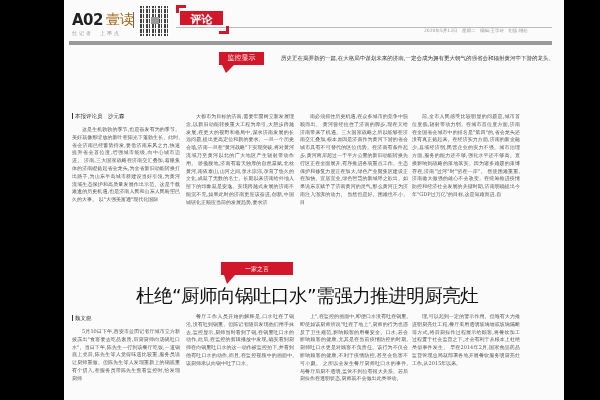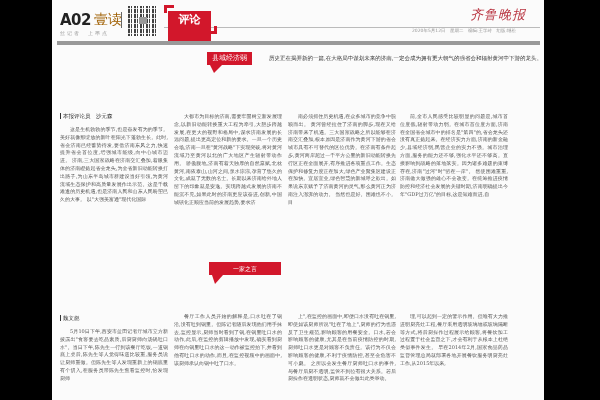--- a/index.html
+++ b/index.html
@@ -1,28 +1,28 @@
 <!DOCTYPE html>
 <html><head>
 <meta charset="utf-8">
 <style>
   html,body{margin:0;padding:0;}
   body{width:600px;height:400px;background:#000;overflow:hidden;position:relative;font-family:"DejaVu Serif",serif;}
-  .page{position:absolute;left:52px;top:0;width:492px;height:400px;background:#fbfbfb;overflow:hidden;}
+  .page{position:absolute;left:64px;top:0;width:492px;height:400px;background:#fbfbfb;overflow:hidden;padding-left:8px;}
   .hdr{position:absolute;left:0;top:0;width:492px;height:46px;}
   .pnum{position:absolute;left:8px;top:11px;font-family:"DejaVu Sans",sans-serif;font-weight:bold;font-size:15px;color:#222;letter-spacing:-0.5px;}
   .sect{position:absolute;left:42px;top:11px;font-family:"DejaVu Sans",sans-serif;font-size:14px;color:#a16207;}
   .vbar{position:absolute;left:69px;top:12px;width:1px;height:16px;background:#666;}
   .staff{position:absolute;left:8px;top:30px;font-size:5px;color:#999;font-family:"DejaVu Sans",sans-serif;letter-spacing:2px;}
   .qr{position:absolute;left:76px;top:6px;width:30px;height:30px;background:
      repeating-linear-gradient(90deg,#222 0 2px,#fff 2px 3px,#222 3px 4px,#fff 4px 6px),
      #222;opacity:.85;}
   .qr:before{content:"";position:absolute;left:0;top:0;width:30px;height:30px;background:repeating-linear-gradient(0deg,transparent 0 2px,rgba(255,255,255,.8) 2px 3px,transparent 3px 5px);}
   .qr:after{content:"";position:absolute;left:11px;top:11px;width:8px;height:7px;background:#888;}
-  .badge-main{position:absolute;left:116px;top:11px;width:43px;height:33px;background:#d2172b;color:#fff;font-family:"DejaVu Sans",sans-serif;font-size:11px;font-weight:bold;text-align:center;line-height:17px;}
+  .badge-main{position:absolute;left:116px;top:11px;width:43px;height:14px;background:#d2172b;color:#fff;font-family:"DejaVu Sans",sans-serif;font-size:11px;font-weight:bold;text-align:center;line-height:17px;}
   .bk1{position:absolute;left:112px;top:5px;width:10px;height:3px;background:#d2172b;}
   .bk1b{position:absolute;left:112px;top:5px;width:3px;height:8px;background:#d2172b;}
   .bk2{position:absolute;left:155px;top:31px;width:10px;height:3px;background:#d2172b;}
   .bk2b{position:absolute;left:162px;top:26px;width:3px;height:8px;background:#d2172b;}
   .hline{position:absolute;left:112px;top:27px;width:376px;height:1px;background:#bbb;}
   .logo{position:absolute;left:418px;top:6px;font-family:"DejaVu Serif",serif;font-style:italic;font-size:13px;color:#b8323f;letter-spacing:1px;}
   .meta{position:absolute;left:360px;top:28px;font-size:4.5px;color:#999;font-family:"DejaVu Sans",sans-serif;white-space:nowrap;}
   .thick{position:absolute;left:5px;top:41px;width:483px;height:4px;background:#999;}
   .tag{position:absolute;height:13px;background:#d2172b;color:#fff;font-family:"DejaVu Sans",sans-serif;font-size:7px;text-align:center;line-height:13px;}
   .tail{position:absolute;width:0;height:0;}
@@ -43,26 +43,25 @@
     <div class="sect">壹读</div>
     <div class="vbar"></div>
     <div class="staff">丝记者　上墨点</div>
     <div class="qr"></div>
     <div class="bk1"></div>
     <div class="bk1b"></div>
     <div class="hline"></div>
     <div class="badge-main">评论</div>
     <div class="bk2"></div>
     <div class="bk2b"></div>
-    <div class="logo">齐鲁晚报</div>
     <div class="meta">2020年5月12日　星期二　编辑:王学玲　组版:继松</div>
     <div class="thick"></div>
   </div>
 
-  <div class="tag" style="left:155px;top:52px;width:45px;">县域经济弱</div>
+  <div class="tag" style="left:155px;top:52px;width:45px;">监控显示</div>
   <div class="tail" style="left:158px;top:65px;border-left:4px solid transparent;border-right:8px solid transparent;border-top:8px solid #d2172b;"></div>
   <div class="deck">历史正在揭开新的一篇,在大格局中谋划未来的济南,一定会成为拥有更大朝气的强省会和辐射黄河中下游的龙头。</div>
 
   <div class="byline" style="left:8px;top:113px;">本报评论员　沙元森</div>
   <div class="col" style="left:8px;top:126px;width:108px;height:112px;">
       <p>这是生机勃勃的季节,也是奋发有为的季节。美好就像那绽放的新叶在阳光下蓬勃生长。此时,省会济南已经蓄势待发,要借济南东风之力,快速提升省会首位度,增强城市能级,向中心城市迈进。
 济南,三大国家战略在济南交汇叠加,着眼集体的济南瞪扬起省会龙头,为全省新旧动能转换打出路子,为山东半岛城市群建设当好引领,为黄河流域生态保护和高质量发展作出示范。这是千载难逢的历史机遇,也是济南人民和山东人民盼望已久的大事。
 以"大强美富通"现代化国际</p>
     </div>
   <div class="col" style="left:122px;top:113px;width:108px;height:125px;">
@@ -76,20 +75,21 @@
     </div>
   <div class="col" style="left:348px;top:113px;width:108px;height:125px;">
       <p>前,全市人民感受比较明显的问题是,城市首位度低,辐射带动力弱。在城市首位度方面,济南在全国省会城市中的排名是"第四"的,省会龙头还没有真正扬起来。在经济实力方面,济南的新金融少,县域经济弱,民营企业的实力不强。城市治理方面,服务的能力还不够,强化水平还不够高。直接影响到战略的落地落实。因为诸多难题的束缚存在,济南"过河"时"留在一岸"。
 然使困难重重,济南做大做强的雄心不会改变。在统筹推进疫情防控和经济社会发展的关键时期,济南明确提出今年"GDP过万亿"的目标,这是知难而进,自</p>
     </div>
   <div class="col" style="left:460px;top:60px;width:30px;height:0;"></div>
   <div class="col" style="left:380px;top:113px;width:0;height:0;"></div>
 
   <div class="tag" style="left:157px;top:262px;width:72px;font-size:6px;">一家之言</div>
   <div class="tail" style="left:160px;top:275px;border-left:3px solid transparent;border-right:8px solid transparent;border-top:9px solid #d2172b;"></div>
+  <div class="h1" style="left:72px;top:283px;font-size:18.5px;">杜绝“厨师向锅吐口水”需强力推进明厨亮灶</div>
 
   <div class="byline" style="left:8px;top:315px;">魏文彪</div>
   <div class="col" style="left:8px;top:328px;width:108px;height:72px;">
       <p>5月10日下午,西安市蓝田记者厅城市立方新披露出"食客要去吃品素质,后厨厨师向汤锅吐口水"。当日下午,陈先生一行到该餐厅吃饭,一道锅底上桌后,陈先生等人觉得味道比较重,服务员说让厨师重做。但陈先生等人发现重新上的锅底里有个切入,在服务员带陈先生查看监控时,恰发现厨师</p>
     </div>
   <div class="col" style="left:122px;top:313px;width:108px;height:87px;">
       <p>餐厅工作人员开始的解释是,口水吐在了锅沿,没有吐到锅里。但陈记者随后发现他们用手抹去,监控显示,厨师当时看到了锅,在锅里吐口水的动作,此后,在监控的剪辑播放中发现,确实看到厨师在向锅里吐口水的这一动作被监控拍下,并看到他有吐口水的动作,而且,在监控视频中的画面中,该厨师承认向锅中吐了口水。</p>
     </div>
   <div class="col" style="left:236px;top:313px;width:108px;height:87px;">
       <p>上",在监控的画面中,即便口水没有吐在锅里,即使如该厨师所说"吐在了地上",厨师的行为也违反了卫生规范,影响顾客的用餐安全。口水,若会影响顾客的健康,尤其是在当前疫情防控的时期,厨师吐口水更是对顾客不负责任。该行为不仅会影响顾客的健康,不利于疫情防控,甚至会危害不可小觑。

